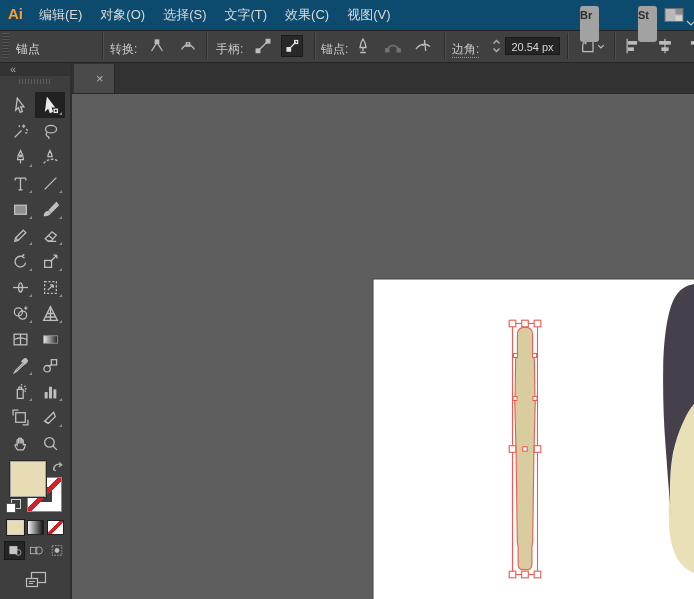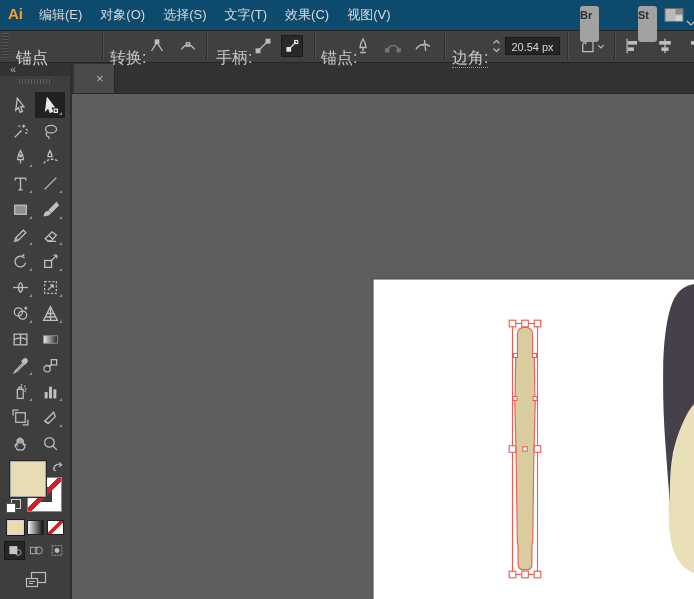--- a/index.html
+++ b/index.html
@@ -16,21 +16,21 @@
           font-size:11px;font-weight:bold;text-align:left;line-height:19px}
   .mb-btn.br{left:580px}.mb-btn.st{left:638px}
   .ws{position:absolute;left:664px;top:7px;width:20px;height:16px}
   .mb-chev{position:absolute;left:686px;top:12px;width:10px;height:6px;color:#c5c5c5}
   .mb-chev svg,.ws svg{width:100%;height:100%}
 
   
   .controlbar{position:absolute;left:0;top:30px;width:694px;height:32px;background:#404040;border-bottom:1px solid #252525;z-index:5}
   .cb-grip{position:absolute;left:2px;top:3px;width:7px;height:26px;
            background:repeating-linear-gradient(to bottom,#565656 0 1px,#383838 1px 3px)}
-  .cb-label{position:absolute;top:12px;line-height:31px;font-size:16px;color:#c9c9c9;white-space:nowrap}
+  .cb-label{position:absolute;top:4px;line-height:31px;font-size:12px;color:#c9c9c9;white-space:nowrap}
   .cb-label .hot{border-bottom:1px dotted #949494;padding-bottom:1px}
   .lbl-panel{left:16px;color:#d8d8d8}
   .lbl-convert{left:110px}.lbl-handles{left:216px}.lbl-anchors{left:321px}.lbl-corner{left:452px}
   .cb-icon{position:absolute;top:5px;width:22px;height:22px;color:#bdbdbd;box-sizing:border-box;padding:2px}
   .cb-icon svg{width:100%;height:100%}
   .cb-icon.sel{background:#282828;border:1px solid #1b1b1b;color:#e4e4e4}
   .cb-icon.dis{color:#747474}
   .ci-conv1{left:146px}.ci-conv2{left:177px}
   .ci-h1{left:252px}.ci-h2{left:281px}
   .ci-a1{left:352px}.ci-a2{left:382px}.ci-a3{left:412px}

